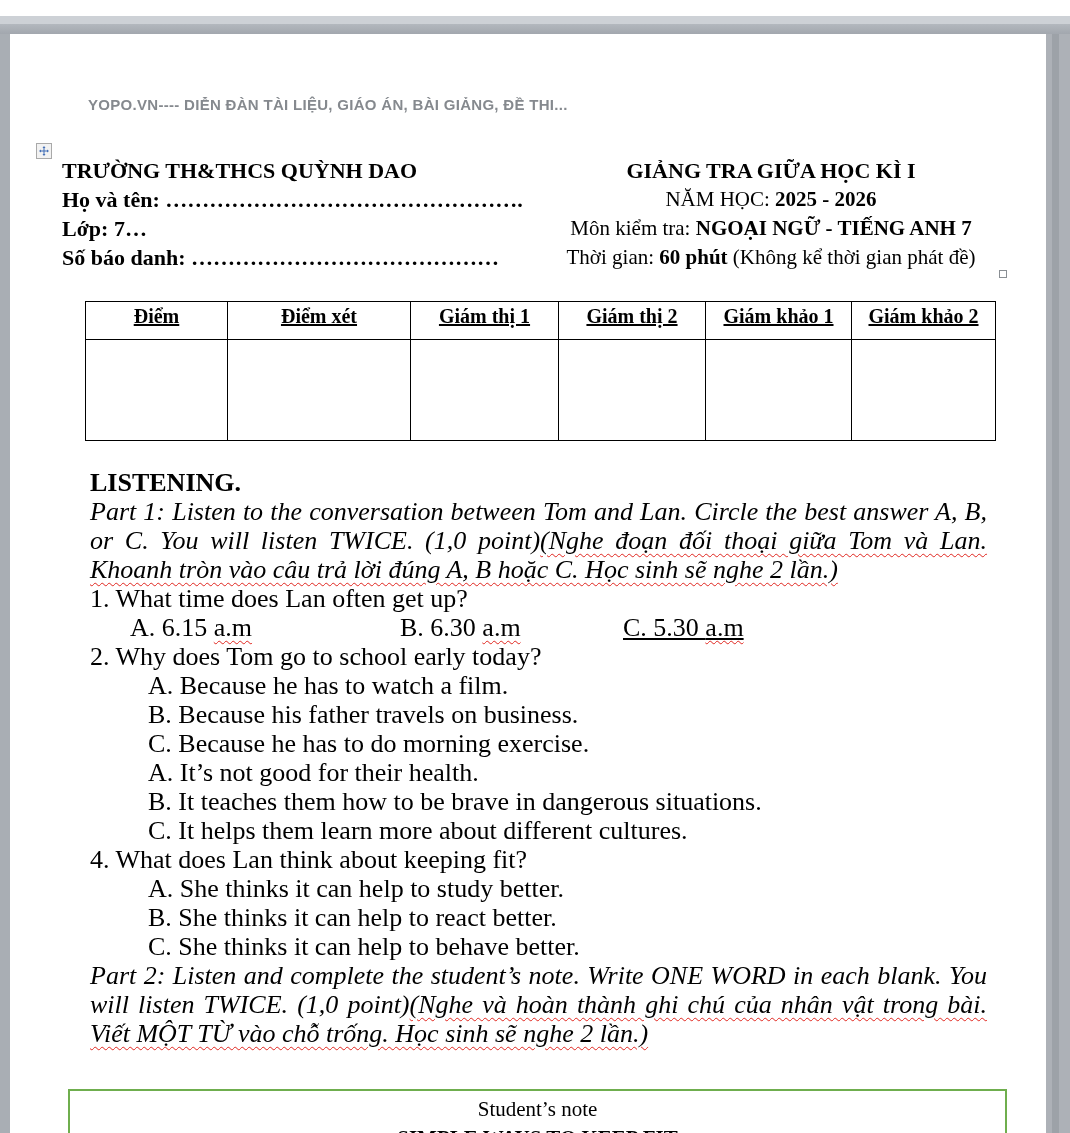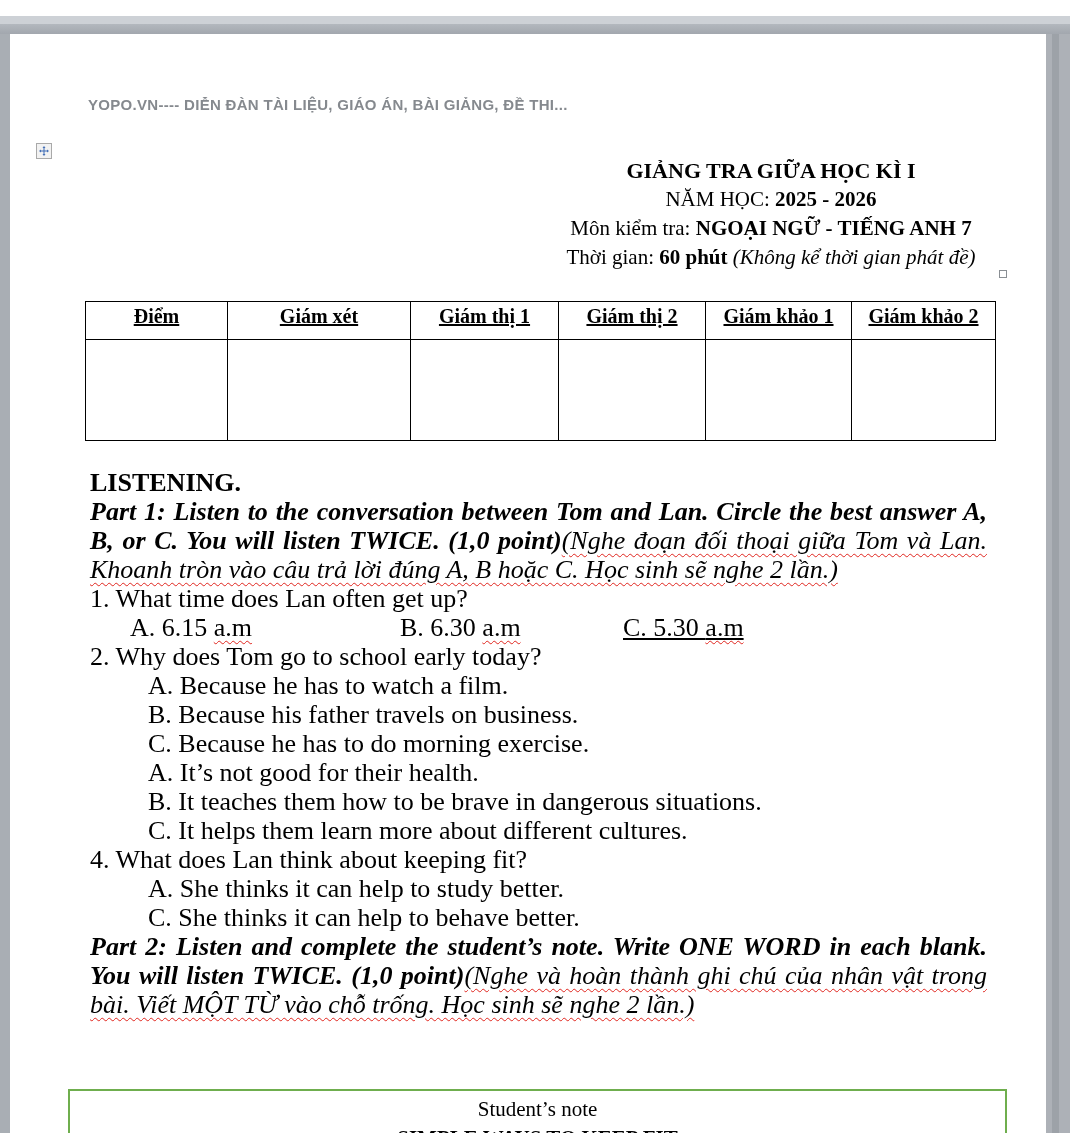--- a/index.html
+++ b/index.html
@@ -26,38 +26,38 @@
 
   .move-handle { position:absolute; left:26px; top:109px; width:16px; height:16px;
                  background:#f2f2f2; border:1px solid #a9a9a9;
                  display:flex; align-items:center; justify-content:center; cursor:move; }
 
   .info-left  { position:absolute; left:52px; top:122px; width:470px;
                 font-size:22px; font-weight:bold; line-height:29px; white-space:nowrap; }
   .info-right { position:absolute; left:528px; top:122px; width:466px;
                 font-size:21px; line-height:29px; text-align:center; white-space:nowrap; }
   .info-right .b { font-weight:bold; }
-  .info-right .i { font-style:italic; }
+  .info-right .i { }
   .info-right .title { font-size:22px; font-weight:bold; }
 
   .anchor-square { position:absolute; left:989px; top:236px; width:8px; height:8px;
                    border:1px solid #8a8f94; background:#fff; }
 
   table.grading { position:absolute; left:75px; top:267px; width:910px; height:140px;
                   border-collapse:collapse; table-layout:fixed; }
   table.grading th, table.grading td { border:1.7px solid #000; }
   table.grading th { font-size:20px; font-weight:bold; text-decoration:underline;
                      vertical-align:top; padding-top:3px; height:38px; text-align:center; }
   table.grading td { height:101px; }
 
   .listening { position:absolute; left:80px; top:434px; width:897px;
                font-size:26px; line-height:29px; }
   .listening .heading { font-weight:bold; height:29px; }
   .para { text-align:justify; }
-  .bi { font-weight:bold; font-style:italic; }
+  .bi { font-weight:normal; font-style:italic; }
   .it { font-style:italic; }
   .sq { text-decoration-line:underline; text-decoration-style:wavy;
         text-decoration-color:#e0261f; text-decoration-thickness:1px; text-underline-offset:4px; }
   .qline   { height:29px; white-space:nowrap; }
   .optrow  { position:relative; height:29px; }
   .optrow .opt { position:absolute; white-space:nowrap; }
   .opt-a { left:40px; }  .opt-b { left:310px; }  .opt-c { left:533px;text-decoration:underline; }
   .optline { height:29px; padding-left:58px; white-space:nowrap; }
 
   .note-box { position:absolute; left:58px; top:1055px; width:939px; height:130px;
@@ -78,20 +78,26 @@
   <div class="page">
 
     <div class="watermark">YOPO.VN---- DIỄN ĐÀN TÀI LIỆU, GIÁO ÁN, BÀI GIẢNG, ĐỀ THI...</div>
 
     <div class="move-handle">
       <svg viewBox="0 0 24 24" width="12" height="12">
         <path d="M12 2 L15 6 H13 V11 H18 V9 L22 12 L18 15 V13 H13 V18 H15 L12 22 L9 18 H11 V13 H6 V15 L2 12 L6 9 V11 H11 V6 H9 Z" fill="#3f6cb5"></path>
       </svg>
     </div>
 
+    <div class="info-left">
+      <div>TRƯỜNG TH&amp;THCS QUỲNH DAO</div>
+      <div>Họ và tên: ………………………………………….</div>
+      <div>Lớp: 7…</div>
+      <div>Số báo danh: ……………………………………</div>
+    </div>
 
     <div class="info-right">
       <div class="title">GIẢNG TRA GIỮA HỌC KÌ I</div>
       <div><span>NĂM HỌC: </span><span class="b">2025 - 2026</span></div>
       <div><span>Môn kiểm tra:  </span><span class="b">NGOẠI NGỮ - TIẾNG ANH 7</span></div>
       <div><span>Thời gian: </span><span class="b">60 phút </span><span class="i">(Không kể thời gian phát đề)</span></div>
     </div>
 
     <div class="anchor-square"></div>
 
@@ -100,21 +106,21 @@
         <col style="width:142px">
           <col style="width:183px">
           <col style="width:148px">
         <col style="width:147px">
           <col style="width:146px">
           <col style="width:144px">
       </colgroup>
       <tbody>
           <tr>
         <th>Điểm</th>
-        <th>Giám xét</th>
+        <th>Điểm xét</th>
         <th>Giám thị 1</th>
         <th>Giám thị 2</th>
         <th>Giám khảo 1</th>
         <th>Giám khảo 2</th>
       </tr>
       <tr>
         <td></td>
             <td></td>
         <td></td>
             <td></td>
@@ -140,20 +146,21 @@
       <div class="optline">A. Because he has to watch a film.</div>
       <div class="optline">B. Because his father travels on business.</div>
       <div class="optline">C. Because he has to do morning exercise.</div>
 
       <div class="optline">A. It’s not good for their health.</div>
       <div class="optline">B. It teaches them how to be brave in dangerous situations.</div>
       <div class="optline">C. It helps them learn more about different cultures.</div>
 
       <div class="qline">4. What does Lan think about keeping fit?</div>
       <div class="optline">A. She thinks it can help to study better.</div>
+      <div class="optline">B. She thinks it can help to react better.</div>
       <div class="optline">C. She thinks it can help to behave better.</div>
 
       <p class="para"><span class="bi">Part 2: Listen and complete the student’s note. Write ONE WORD in each blank. You will listen TWICE. (1,0 point)</span><span class="it sq">(Nghe và hoàn thành ghi chú của nhân vật trong bài. Viết MỘT TỪ vào chỗ trống. Học sinh sẽ nghe 2 lần.)</span></p>
     </div>
 
     <div class="note-box">
       <div class="nb-title">Student’s note</div>
       <div class="nb-sub">SIMPLE WAYS TO KEEP FIT</div>
     </div>
 

